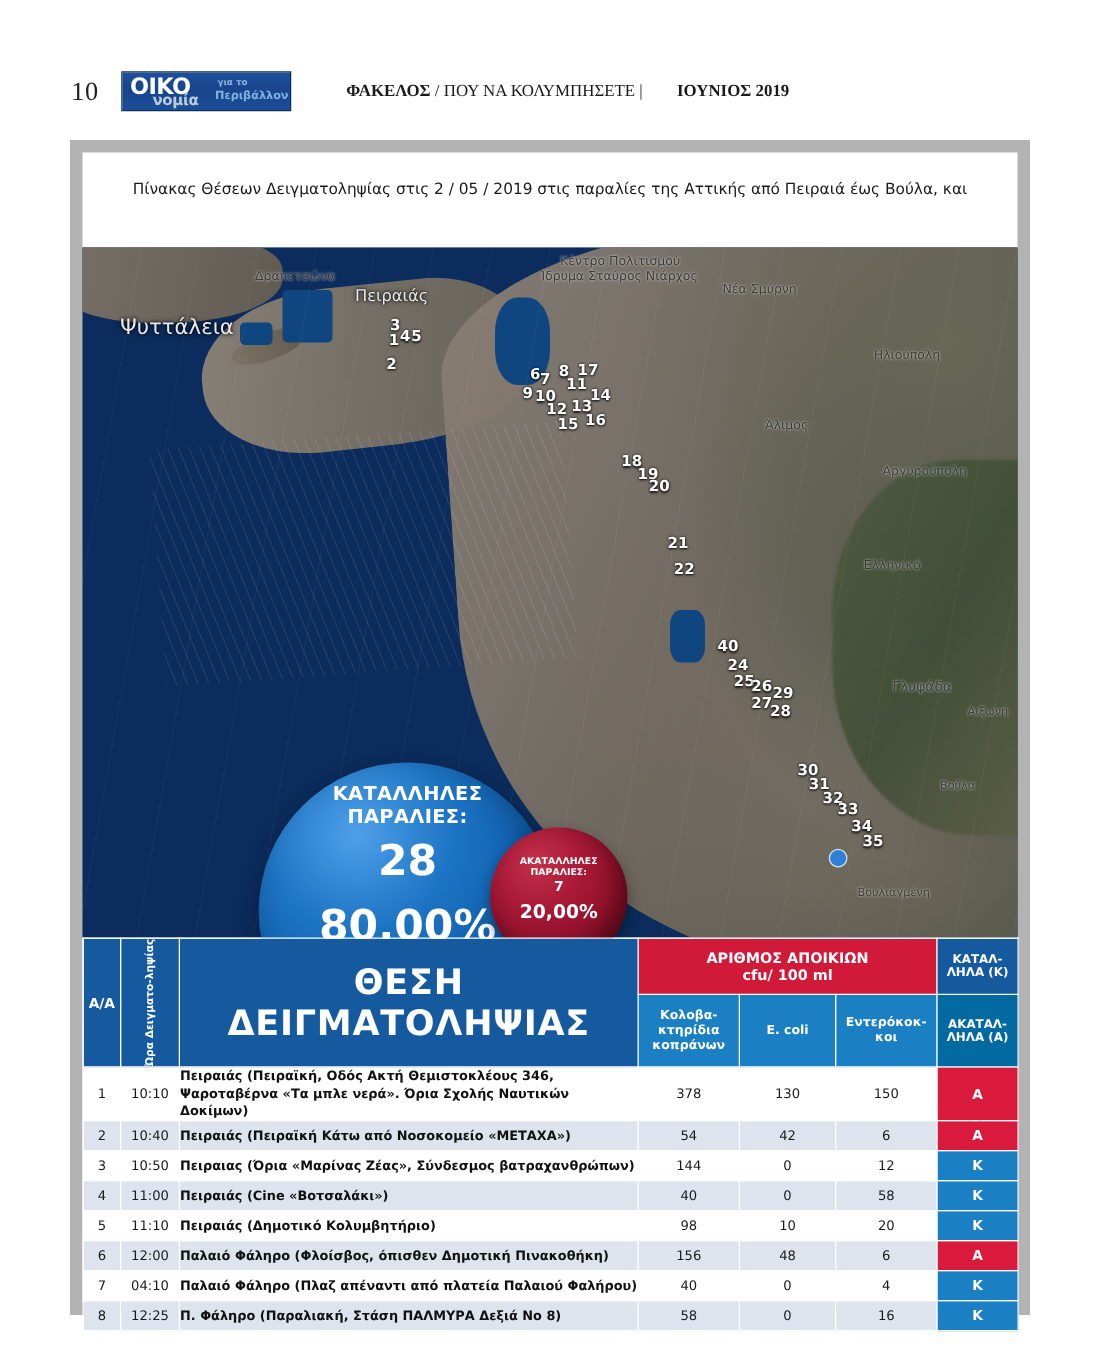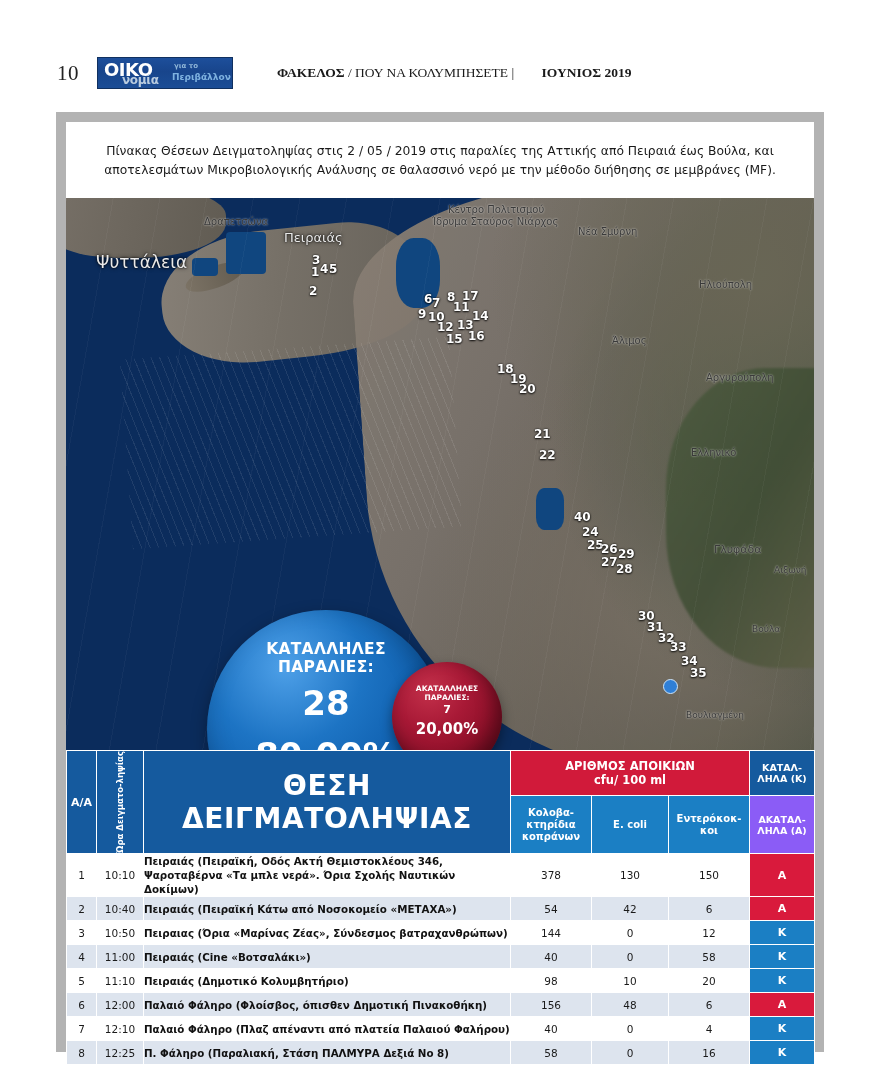--- a/index.html
+++ b/index.html
@@ -180,21 +180,21 @@
   .bubble-blue{
     position:absolute; left:141px; top:488px;
     width:238px; height:238px; border-radius:50%;
     background:
       radial-gradient(circle at 33% 24%, #4ea0e8 0%, #1d74c4 32%, #0f5fae 58%, #0a4f95 80%, #073f7c 100%);
     box-shadow:inset -10px -14px 30px rgba(0,0,0,.33), 0 6px 16px rgba(0,0,0,.35);
     display:flex; flex-direction:column; align-items:center;
     color:#ffffff; text-align:center;
   }
   .bb-label{
-    margin-top:30px;
+    margin-top:16px;
     font-size:15.5px; font-weight:bold; line-height:18px;
     letter-spacing:.3px;
     font-family:"DejaVu Sans", sans-serif;
   }
   .bb-count{
     margin-top:10px;
     font-size:34px; font-weight:bold; line-height:34px;
     font-family:"DejaVu Sans", sans-serif;
   }
   .bb-pct{
@@ -268,21 +268,21 @@
     font-size:8.5px; line-height:10px; font-weight:bold;
     white-space:nowrap;
     margin:0 auto;
   }
   .th-kat{
     background:#155a9e; color:#ffffff;
     font-size:9.5px; font-weight:bold; line-height:11px;
     text-align:center; vertical-align:middle;
   }
   .th-akat{
-    background:#8b5cf6; color:#ffffff;
+    background:#0369a1; color:#ffffff;
     font-size:9.5px; font-weight:bold; line-height:11px;
     text-align:center; vertical-align:middle;
     padding:5px 0;
   }
   tr.row-odd td{ background:#ffffff; }
   tr.row-even td{ background:#dde4ee; }
   td.c-aa{ text-align:center; font-size:10.5px; color:#1a1a1a; height:23px; }
   td.c-time{ text-align:center; font-size:10.5px; color:#1a1a1a; }
   td.c-place{
     text-align:left; font-size:10.3px; font-weight:bold; color:#111;
@@ -312,21 +312,20 @@
   <div class="masthead-title">
     <b>ΦΑΚΕΛΟΣ</b><span class="light"> / </span><span class="light">ΠΟΥ ΝΑ ΚΟΛΥΜΠΗΣΕΤΕ</span><span class="light"> | </span><b>ΙΟΥΝΙΟΣ 2019</b>
   </div>
 </div>
 
 <div class="frame">
   <div class="sheet">
 
     <div class="caption">
       <div>Πίνακας Θέσεων Δειγματοληψίας στις 2 / 05 / 2019 στις παραλίες της Αττικής από Πειραιά έως Βούλα, και</div>
-      <div>αποτελεσμάτων Μικροβιολογικής Ανάλυσης σε θαλασσινό νερό με την μέθοδο διήθησης σε μεμβράνες (MF).</div>
     </div>
 
     <div class="map">
       <div class="map-sea"></div>
       <div class="land land-nw"></div>
       <div class="land land-piraeus"></div>
       <div class="land land-psyttaleia"></div>
       <div class="land land-main"></div>
       <div class="land land-hymettus"></div>
       <div class="harbor" style="left:160px;top:34px;width:40px;height:42px;"></div>
@@ -490,21 +489,21 @@
               <td class="c-aa">6</td>
               <td class="c-time">12:00</td>
               <td class="c-place">Παλαιό Φάληρο (Φλοίσβος, όπισθεν Δημοτική Πινακοθήκη)</td>
               <td class="c-num">156</td>
               <td class="c-num">48</td>
               <td class="c-num">6</td>
               <td class="res A">A</td>
             </tr>
             <tr class="row-odd">
               <td class="c-aa">7</td>
-              <td class="c-time">12:10</td>
+              <td class="c-time">04:10</td>
               <td class="c-place">Παλαιό Φάληρο (Πλαζ απέναντι από πλατεία Παλαιού Φαλήρου)</td>
               <td class="c-num">40</td>
               <td class="c-num">0</td>
               <td class="c-num">4</td>
               <td class="res K">K</td>
             </tr>
             <tr class="row-even">
               <td class="c-aa">8</td>
               <td class="c-time">12:25</td>
               <td class="c-place">Π. Φάληρο (Παραλιακή, Στάση ΠΑΛΜΥΡΑ Δεξιά Νο 8)</td>

